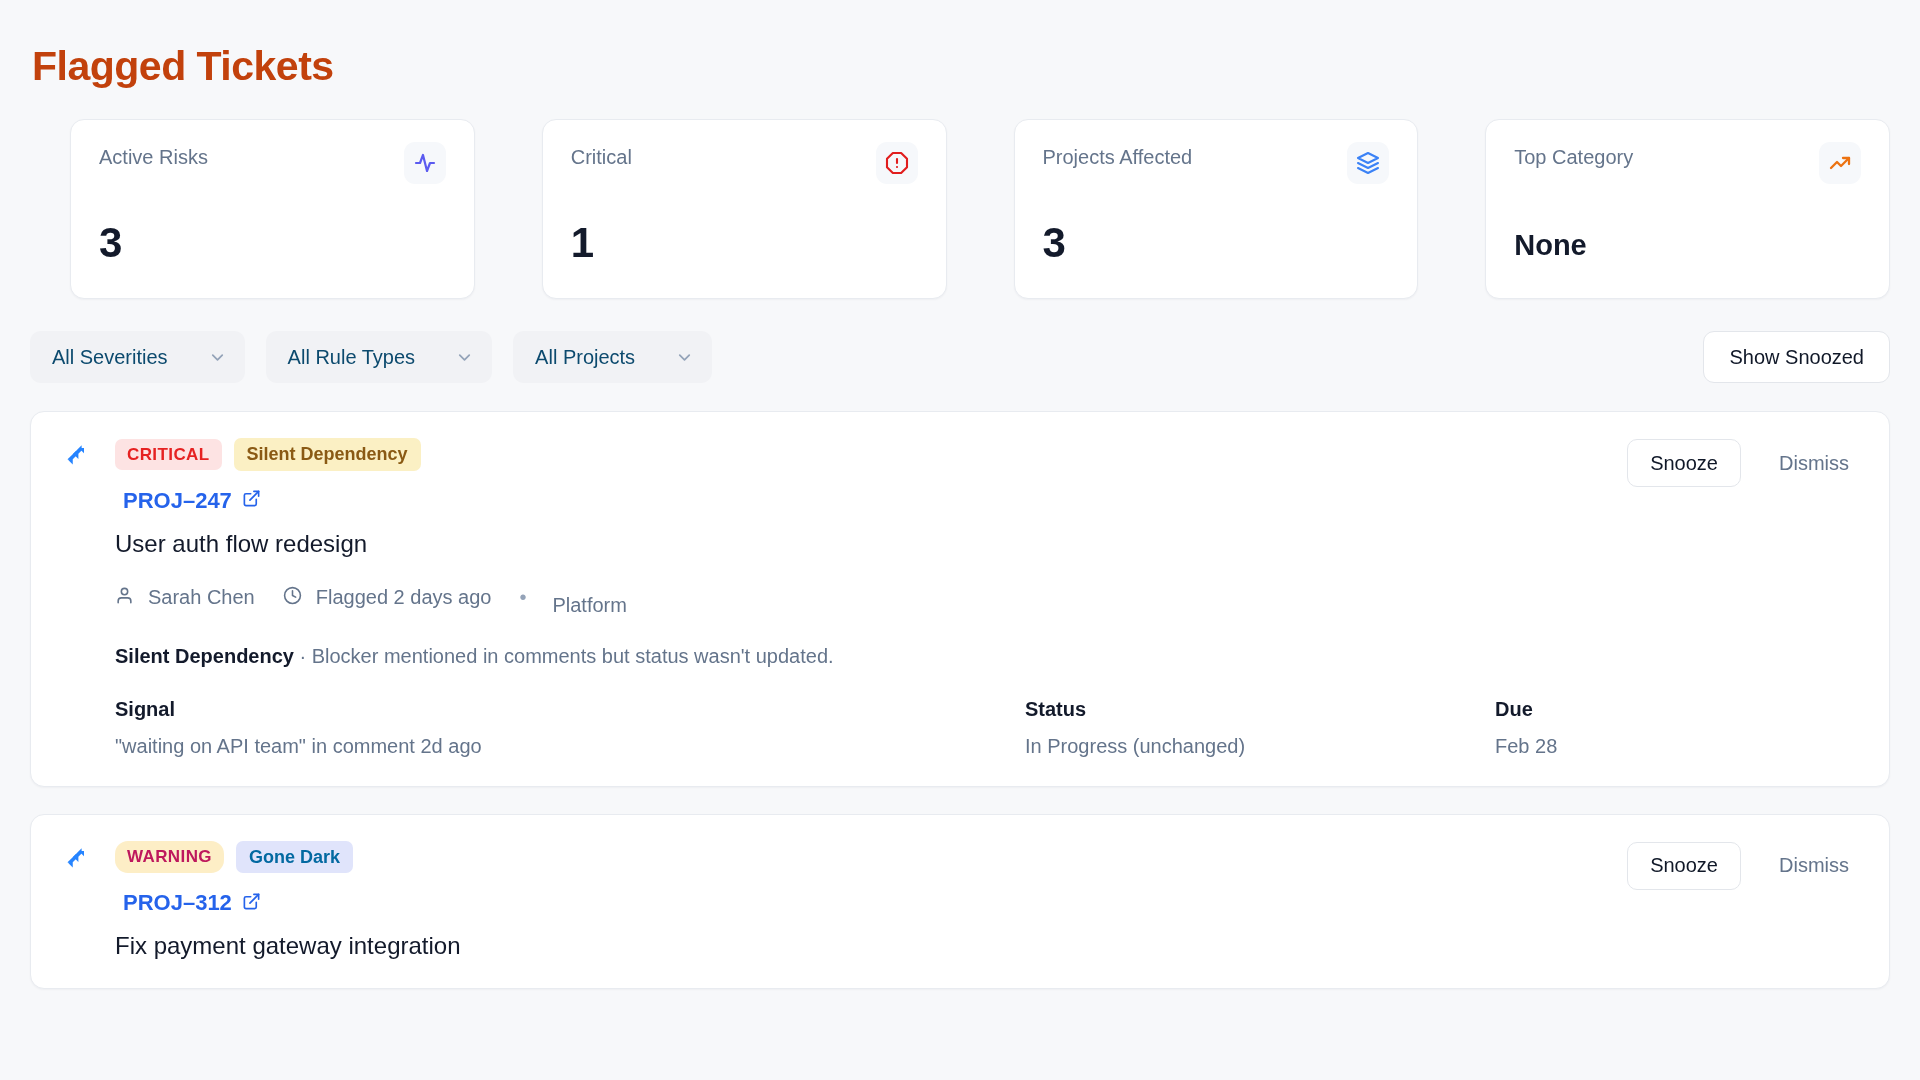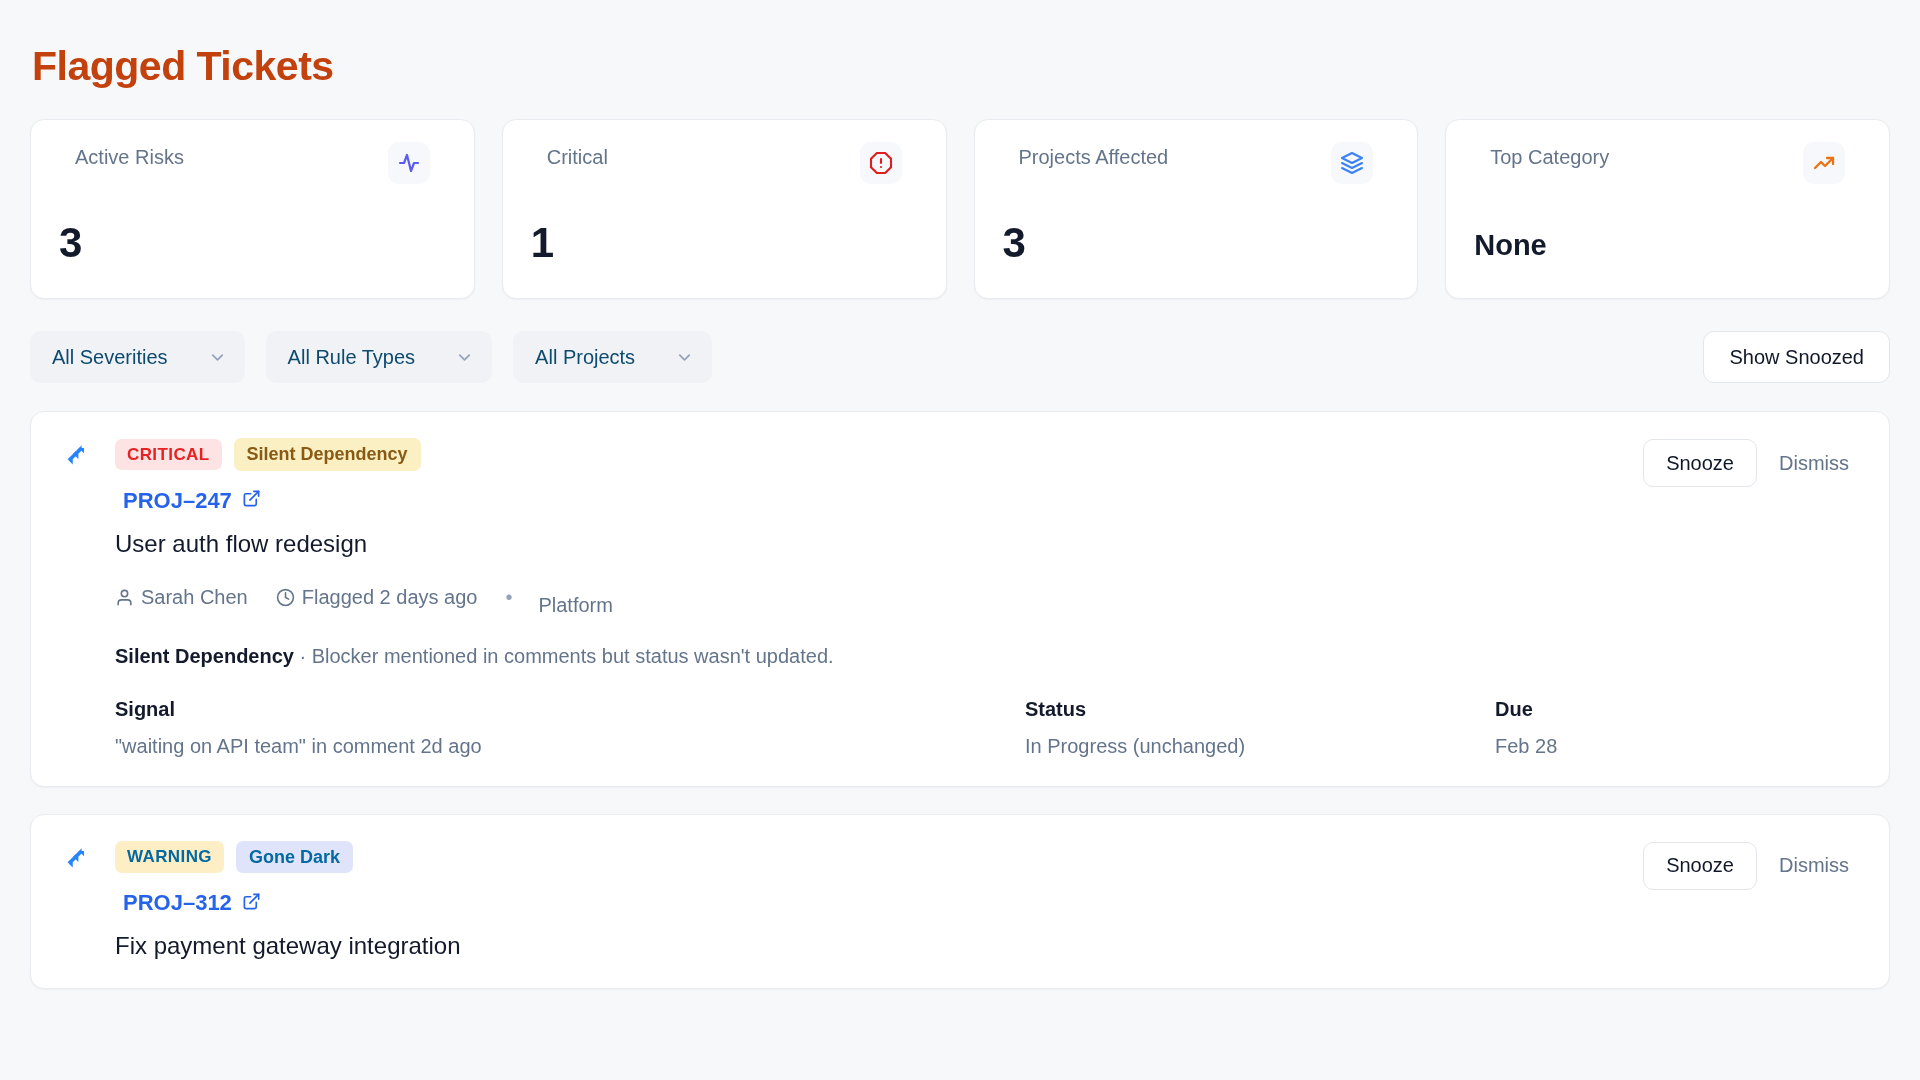--- a/index.html
+++ b/index.html
@@ -24,23 +24,24 @@
     display: flex;
     gap: 27px;
     margin-top: 29px;
   }
   .stat-card {
     flex: 1 1 0;
     background: #ffffff;
     border: 1px solid #e8ebf0;
     border-radius: 14px;
     height: 180px;
-    padding: 26px 44px;
+    padding: 26px 28px;
     position: relative;
     box-shadow: 0 1px 2px rgba(16,24,40,0.04);
+    margin-left: 40px;
   }
   .stat-head {
     display: flex;
     align-items: flex-start;
     justify-content: space-between;
   }
   .stat-label {
     font-size: 20px;
     color: #64748b;
     font-weight: normal;
@@ -118,21 +119,21 @@
   .badges { display: flex; align-items: center; gap: 12px; }
   .badge {
     border-radius: 7px;
     padding: 6px 12px;
     font-size: 17px;
     font-weight: bold;
     letter-spacing: 0.4px;
     line-height: 1.15;
   }
   .badge.sev-critical { background: #fde3e3; color: #e62222; }
-  .badge.sev-warning  { background: #fdeec6; color: #0369a1; }
+  .badge.sev-warning  { background: #fdeec6; color: #be185d; border-radius: 13px; }
   .badge.rule {
     font-weight: 600;
     letter-spacing: 0;
     font-size: 18px;
     padding: 6px 13px;
   }
   .badge.rule-silent { background: #fbf0c4; color: #8a5a14; }
   .badge.rule-dark   { background: #e0e4fb; color: #0369a1; }
 
   .ticket-key-row {
@@ -150,21 +151,21 @@
     font-size: 24px;
     color: #131a2b;
     margin-top: 16px;
   }
   .meta-row {
     display: flex; align-items: center;
     margin-top: 20px;
     font-size: 20px;
     color: #64748b;
   }
-  .meta-item { display: flex; align-items: center; gap: 7px; margin-right: 28px; }
+  .meta-item { display: flex; align-items: flex-start; gap: 14px; margin-right: 28px; }
   .meta-dot { margin-right: 26px; color: #94a3b8; font-size: 20px; }
   .meta-project { color: #64748b; font-size: 20px; margin-top: 16px; }
 
   .desc-row {
     margin-top: 28px;
     font-size: 20px;
     color: #64748b;
   }
   .desc-rule { font-weight: bold; color: #131a2b; }
 
@@ -189,21 +190,21 @@
     margin-top: 30px;
     font-size: 20px;
     color: #64748b;
   }
   .suggested-label { font-weight: bold; color: #131a2b; }
   .suggested-text { font-style: italic; }
 
   .card-actions {
     position: absolute;
     top: 27px; right: 30px;
-    display: flex; align-items: center; gap: 12px;
+    display: flex; align-items: center; gap: 28px;
   }
   .btn-snooze {
     background: #ffffff;
     border: 1px solid #e3e6eb;
     border-radius: 10px;
     height: 48px;
     padding: 0 22px;
     font-size: 20px;
     font-weight: 500;
     color: #101828;

